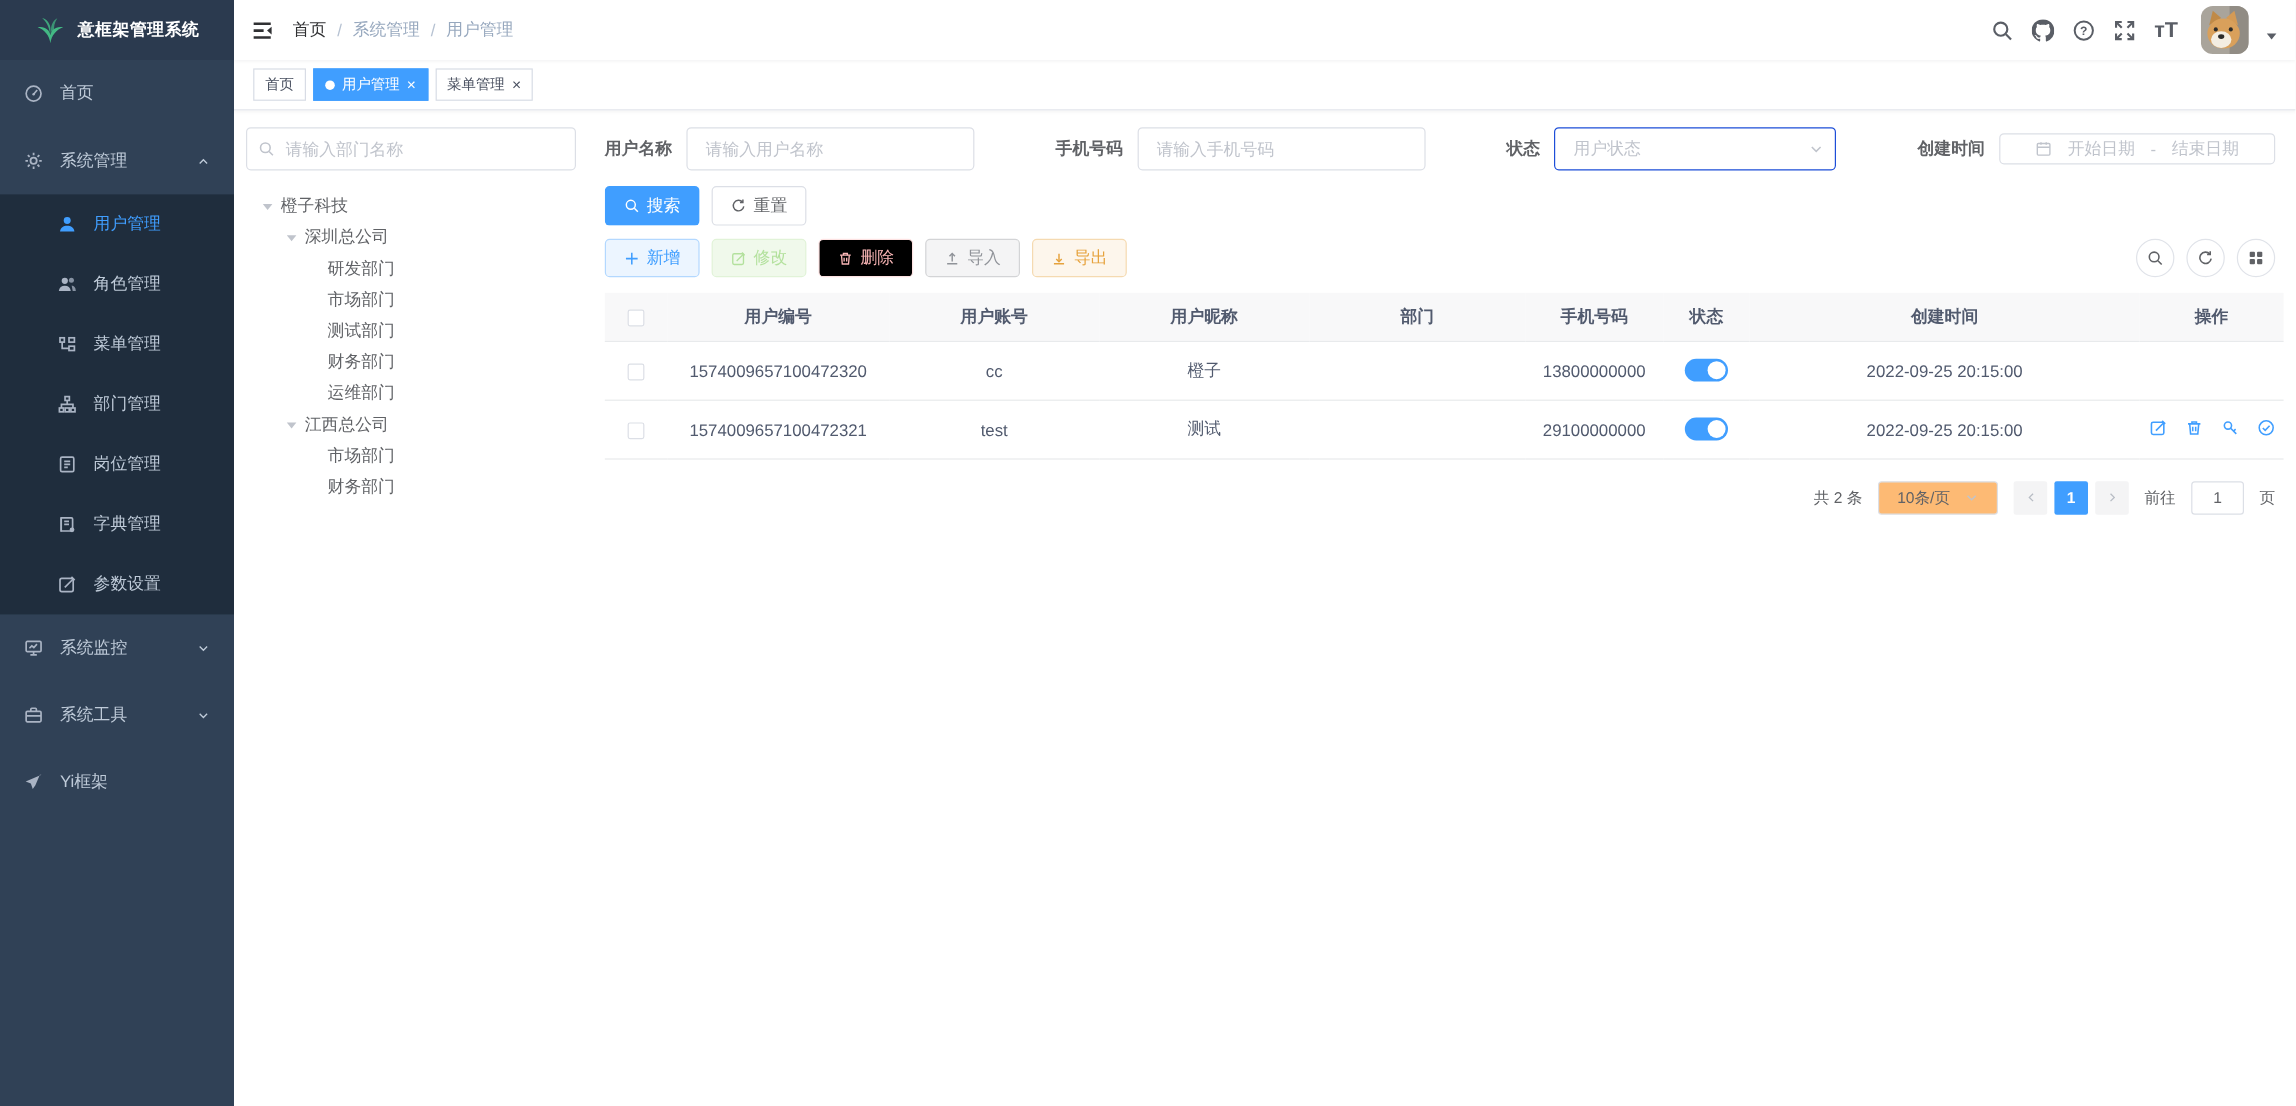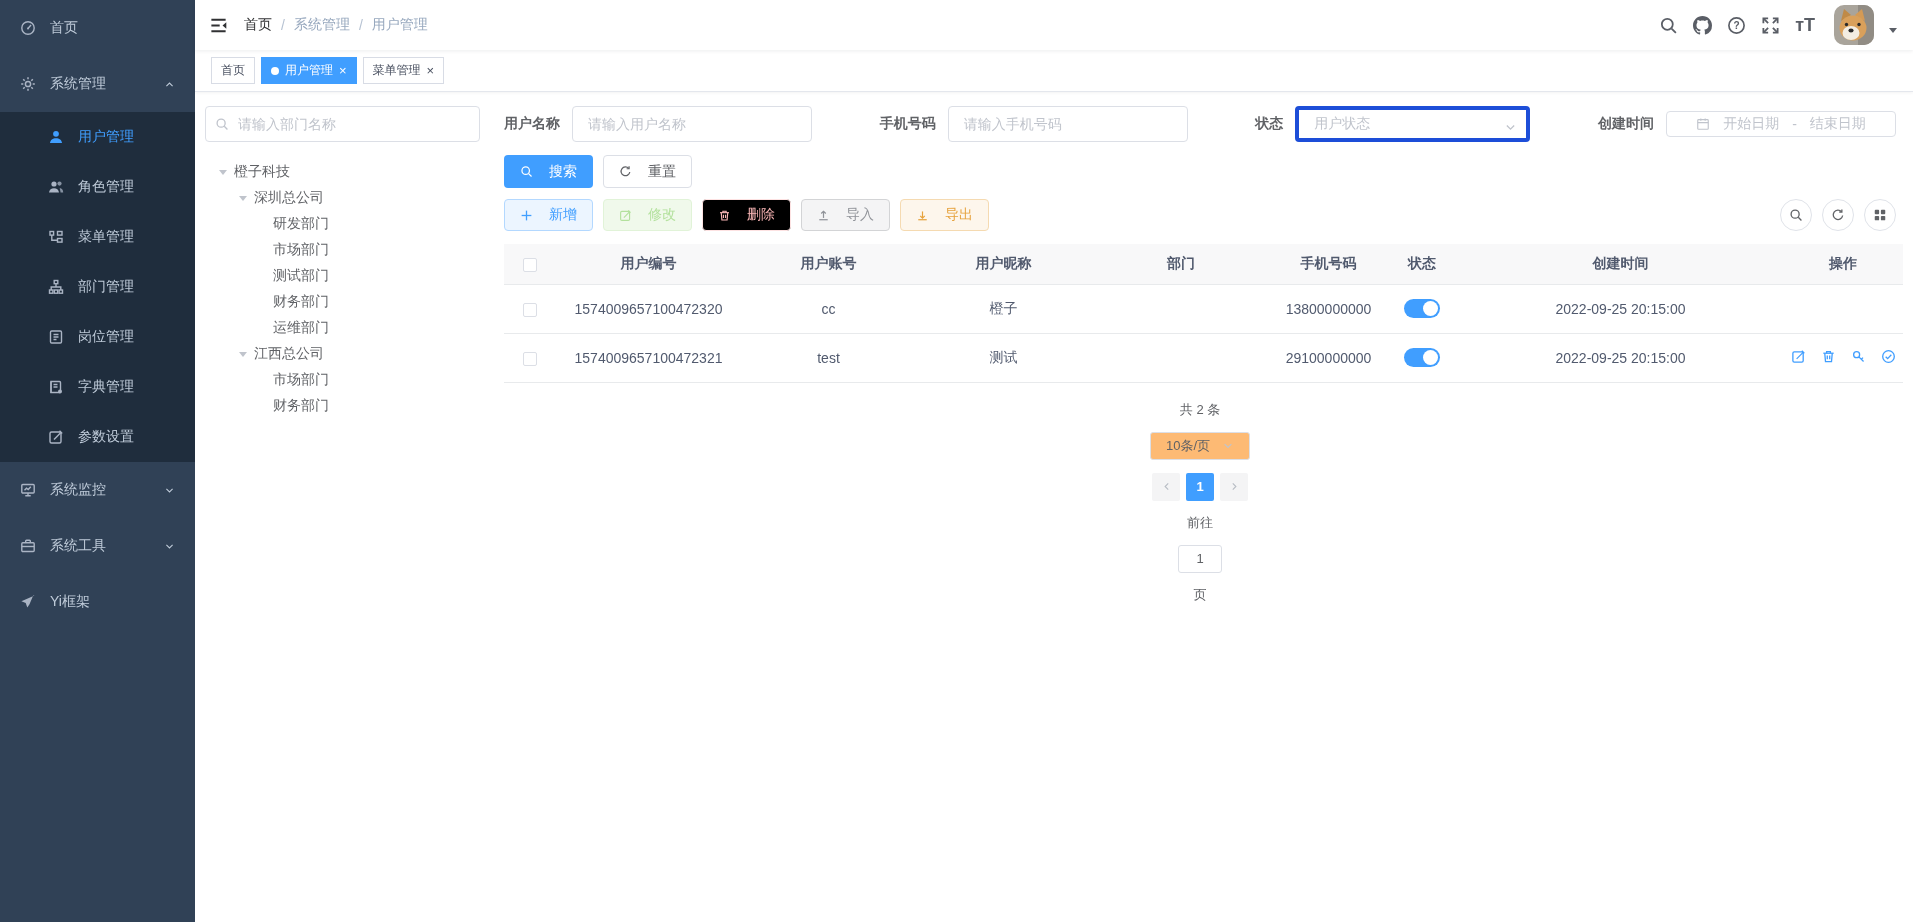--- a/index.html
+++ b/index.html
@@ -51,33 +51,33 @@
   .input-wrap { position:relative; }
   .text-input { width:100%; height:36px; border:1px solid #dcdfe6; border-radius:4px; padding:0 15px; font-size:14px; color:#606266; outline:none; background:#fff; font-family:inherit; }
   .text-input::placeholder { color:#c0c4cc; }
   .with-icon .text-input { padding-left:32px; }
   .prefix-icon { position:absolute; left:10px; top:11px; width:14px; height:14px; color:#c0c4cc; }
 
   .form-row { display:flex; align-items:center; justify-content:space-between; }
   .form-group { display:flex; align-items:center; }
   .form-label { font-size:14px; font-weight:700; color:#606266; margin-right:12px; white-space:nowrap; }
   .w240 { width:240px; }
-  .select { position:relative; width:235px; height:36px; border:4px solid #1d4ed8; border-radius:4px; display:flex; align-items:center; padding:0 42px 0 15px; font-size:14px; color:#c0c4cc; background:#fff; cursor:pointer; }
+  .select { position:relative; width:235px; height:36px; border:1px solid #1d4ed8; border-radius:4px; display:flex; align-items:center; padding:0 42px 0 15px; font-size:14px; color:#c0c4cc; background:#fff; cursor:pointer; }
   .select .sel-arrow { position:absolute; right:9px; top:11px; width:13px; height:13px; color:#c0c4cc; }
   .date-range { width:230px; height:26px; border:1px solid #dcdfe6; border-radius:4px; display:flex; align-items:center; justify-content:center; gap:13px; font-size:14px; color:#c0c4cc; background:#fff; cursor:pointer; }
   .cal-icon { width:14px; height:14px; color:#c0c4cc; }
 
   .body-row { display:flex; }
   .tree { padding:4px 0 0 4px; font-size:14px; color:#606266; }
   .tree-node { height:26px; display:flex; align-items:center; cursor:pointer; }
   .tree-node .tcaret { width:0; height:0; border:4px solid transparent; border-top:5px solid #c0c4cc; margin:5px 7px 0 0; }
   .lv0 { padding-left:10px; } .lv1 { padding-left:30px; } .lv2 { padding-left:64px; }
 
   .action-row { display:flex; gap:10px; margin-bottom:11px; }
-  .btn { height:33px; border-radius:4px; font-size:14px; display:inline-flex; align-items:center; gap:16px; padding:0 15px; cursor:pointer; border:1px solid transparent; background:#fff; font-family:inherit; }
+  .btn { height:33px; border-radius:4px; font-size:14px; display:inline-flex; align-items:center; gap:6px; padding:0 15px; cursor:pointer; border:1px solid transparent; background:#fff; font-family:inherit; }
   .btn .b-icon { width:13px; height:13px; }
   .btn-primary { background:#409eff; color:#fff; }
   .btn-default { border-color:#dcdfe6; color:#606266; }
   .toolbar-row { display:flex; align-items:center; margin-bottom:13px; }
   .toolbar-row .btn { height:32px; margin-right:10px; }
   .btn-plain-primary { background:#ecf5ff; border-color:#b3d8ff; color:#409eff; }
   .btn-plain-success { background:#f0f9eb; border-color:#e1f3d8; color:#b3e19d; cursor:not-allowed; }
   .btn-plain-danger  { background:#000000; border-color:#fde2e2; color:#fab6b6; cursor:not-allowed; }
   .btn-plain-info    { background:#f4f4f5; border-color:#d3d4d6; color:#909399; }
   .btn-plain-warning { background:#fdf6ec; border-color:#f5dab1; color:#e6a23c; }
@@ -87,21 +87,21 @@
 
   table.user-table { width:100%; border-collapse:collapse; table-layout:fixed; }
   .user-table th { background:#f8f8f9; color:#515a6e; font-weight:700; font-size:14px; height:40px; border-bottom:1px solid #e8eaec; text-align:center; }
   .user-table td { height:49px; border-bottom:1px solid #e8eaec; font-size:14px; color:#515a6e; text-align:center; }
   .checkbox { display:inline-block; width:14px; height:14px; border:1px solid #dcdfe6; border-radius:2px; background:#fff; cursor:pointer; vertical-align:middle; }
   .switch { width:36px; height:19px; border-radius:10px; background:#409eff; position:relative; display:inline-block; cursor:pointer; vertical-align:middle; }
   .switch::after { content:""; position:absolute; right:2px; top:2px; width:15px; height:15px; border-radius:50%; background:#fff; }
   .ops { display:inline-flex; gap:15px; color:#409eff; }
   .ops svg { width:15px; height:15px; cursor:pointer; }
 
-  .pagination { display:flex; align-items:center; justify-content:flex-end; gap:13px; margin-top:18px; font-size:13px; color:#606266;flex-direction:column; }
+  .pagination { display:flex; align-items:center; justify-content:flex-end; gap:13px; margin-top:18px; font-size:13px; color:#606266; }
   .pg-select { width:100px; height:28px; border:1px solid #dcdfe6; border-radius:3px; display:flex; align-items:center; justify-content:center; gap:12px; color:#606266; background:#fdba74; cursor:pointer; }
   .pg-select svg { width:12px; height:12px; color:#c0c4cc; }
   .pg-group { display:flex; gap:6px; }
   .pg-btn { min-width:28px; height:28px; background:#f4f4f5; border-radius:2px; display:flex; align-items:center; justify-content:center; color:#b7bcc4; cursor:pointer; }
   .pg-btn svg { width:11px; height:11px; }
   .pg-btn.cur { background:#409eff; color:#fff; font-weight:700; font-size:13px; }
   .goto-input { width:44px; height:28px; border:1px solid #dcdfe6; border-radius:3px; text-align:center; font-size:13px; color:#606266; outline:none; font-family:inherit; }
 </style>
 </head>
 <body>
@@ -298,20 +298,26 @@
         <circle cx="12.5" cy="19.5" r="1.7" fill="#2b2b2b"></circle>
         <circle cx="25" cy="19.5" r="1.7" fill="#2b2b2b"></circle>
         <ellipse cx="17" cy="25.5" rx="2.6" ry="2" fill="#2b2b2b"></ellipse>
       </symbol>
   </defs>
 </svg>
 
 <div class="app">
 
   <aside class="sidebar">
+    <div class="logo">
+      <svg width="26" height="26">
+          <use href="#i-logo"></use>
+        </svg>
+      <span class="logo-title">意框架管理系统</span>
+    </div>
     <nav class="menu">
       <div class="menu-item">
         <svg class="mi-icon">
             <use href="#i-dashboard"></use>
           </svg>
         <span>首页</span>
       </div>
       <div class="menu-item">
         <svg class="mi-icon">
             <use href="#i-gear"></use>

